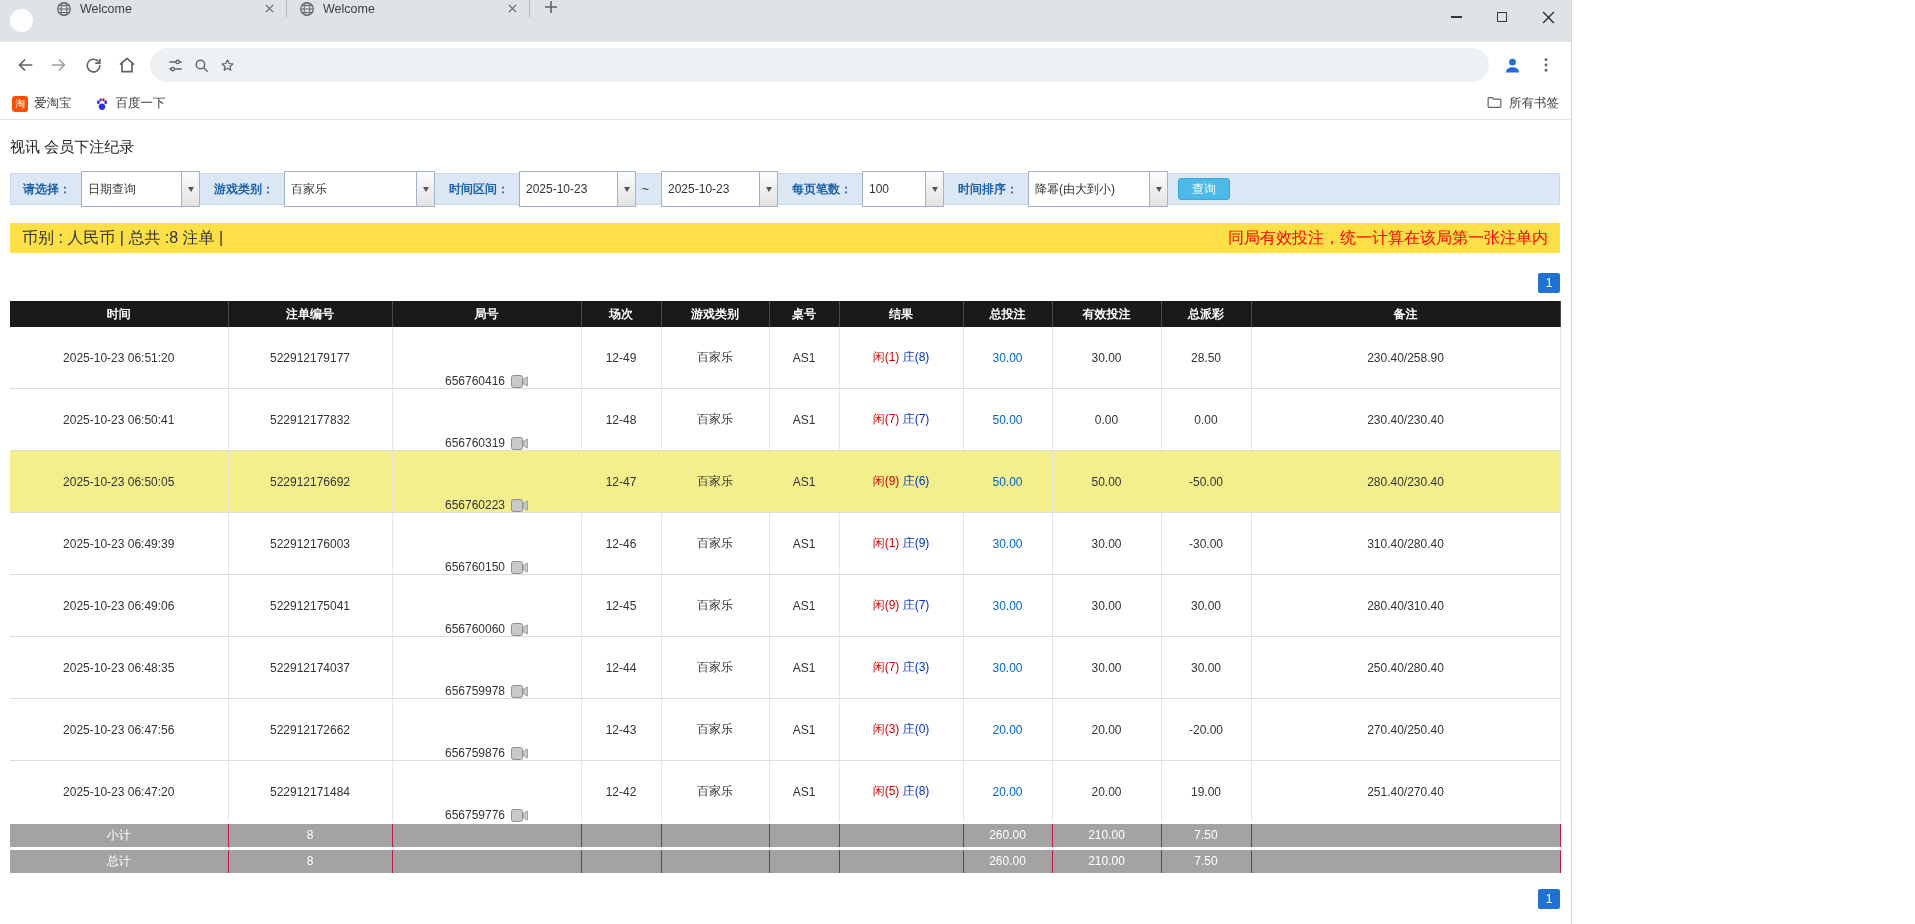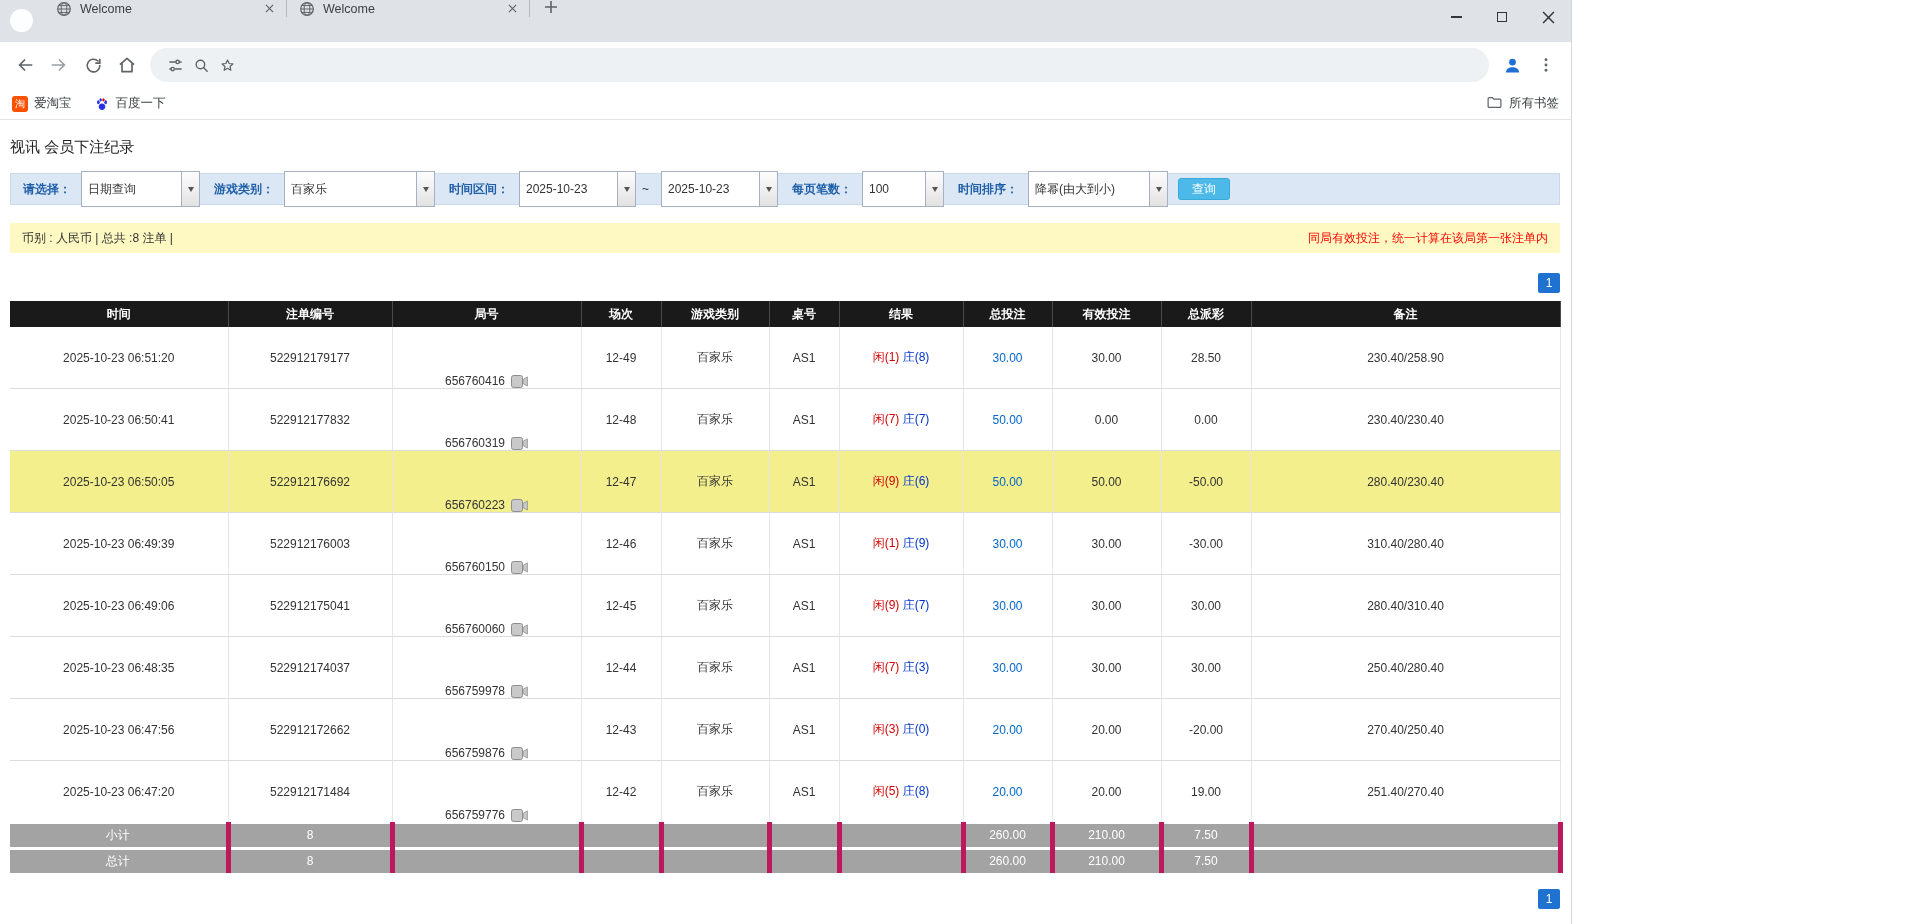--- a/index.html
+++ b/index.html
@@ -70,22 +70,22 @@
   .w-query  { width:99px; }
   .w-game   { width:131px; }
   .w-date   { width:97px; }
   .w-size   { width:62px; }
   .w-sort   { width:120px; }
   .tilde { margin:0 6px; color:#333; }
   .search-btn { margin-left:10px; height:22px; padding:0 13px; background:#4cb9e8; color:#fff;
                 border:1px solid #38a9db; border-radius:3px; font-size:12px; display:flex;
                 align-items:center; cursor:pointer; }
 
-  .greenbar { width:1550px; height:30px; background:#fef9c3; margin-top:18px; display:flex;
-              align-items:center; justify-content:space-between; padding:0 12px; font-size:12px; color:#333; }
+  .greenbar { width:1550px; height:30px; background:#fde047; margin-top:18px; display:flex;
+              align-items:center; justify-content:space-between; padding:0 12px; font-size:16px; color:#333; }
   .greenbar .note { color:#ff0000; }
 
   .pager { width:1550px; display:flex; justify-content:flex-end; margin-top:20px; }
   .pager.bottom { margin-top:16px; }
   .page-btn { min-width:22px; height:20px; background:#2072d0; color:#fff; font-size:12px;
               display:flex; align-items:center; justify-content:center; border-radius:2px; cursor:pointer; }
 
   table.bet { width:1550px; table-layout:fixed; border-collapse:collapse; margin-top:8px;
               font-size:12px; }
   table.bet thead th { background:#1a1a1a; color:#fff; height:26px; font-size:12px; font-weight:bold;
@@ -94,21 +94,21 @@
                        border-bottom:1px solid #dcdcdc; border-right:1px solid #e6e6e6;
                        overflow:hidden; white-space:nowrap; }
   table.bet tbody tr.highlight td { background:#f3ef8d; }
   .neg { color:#e80000; }
   a.bet-link { color:#0066cc; text-decoration:none; cursor:pointer; }
   .res-p { color:#d40000; }
   .res-b { color:#0033cc; }
   .round-wrap { display:inline-flex; align-items:center; gap:6px;margin-top:47px; }
   .vicon { display:inline-flex; cursor:pointer; }
   table.bet tfoot td { background:#a3a3a3; color:#fff; height:25px; text-align:center;
-                       border-right:5px solid #be185d; font-size:12px; }
+                       border-right:1px solid #be185d; font-size:12px; }
   table.bet tfoot tr.subtotal td { border-top:2px solid #fff; }
   table.bet tfoot tr.grand td { border-top:3px solid #fff; }
 </style>
 </head>
 <body>
 
 <div class="window">
 
   <div class="tabstrip">
     <div class="tab-search-circle"></div>

